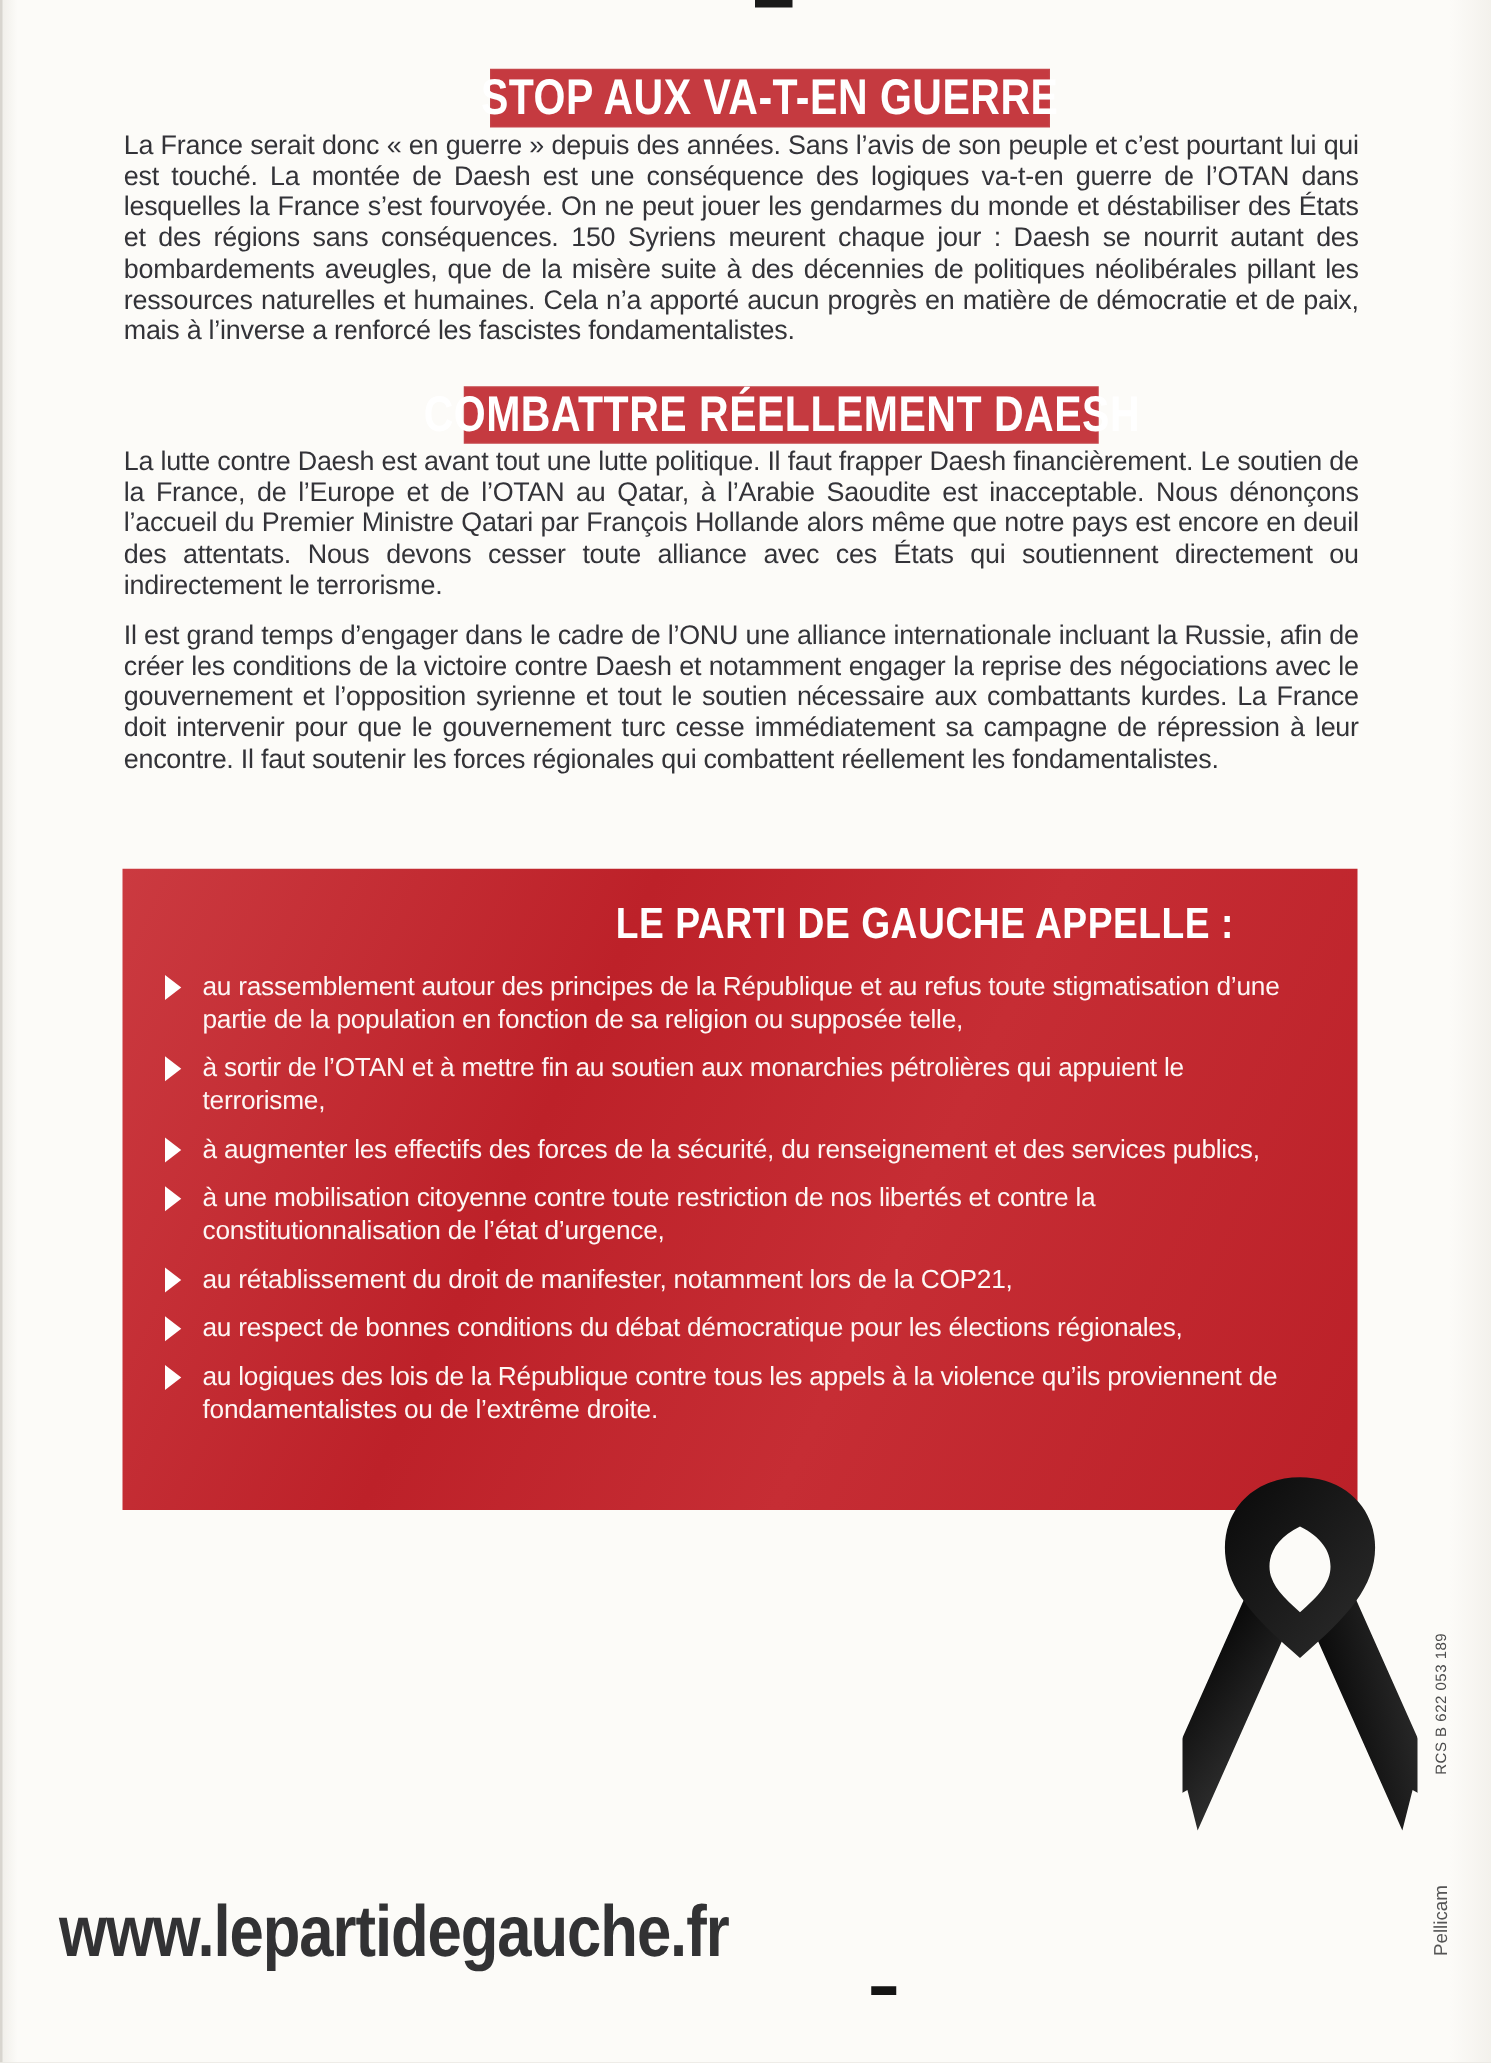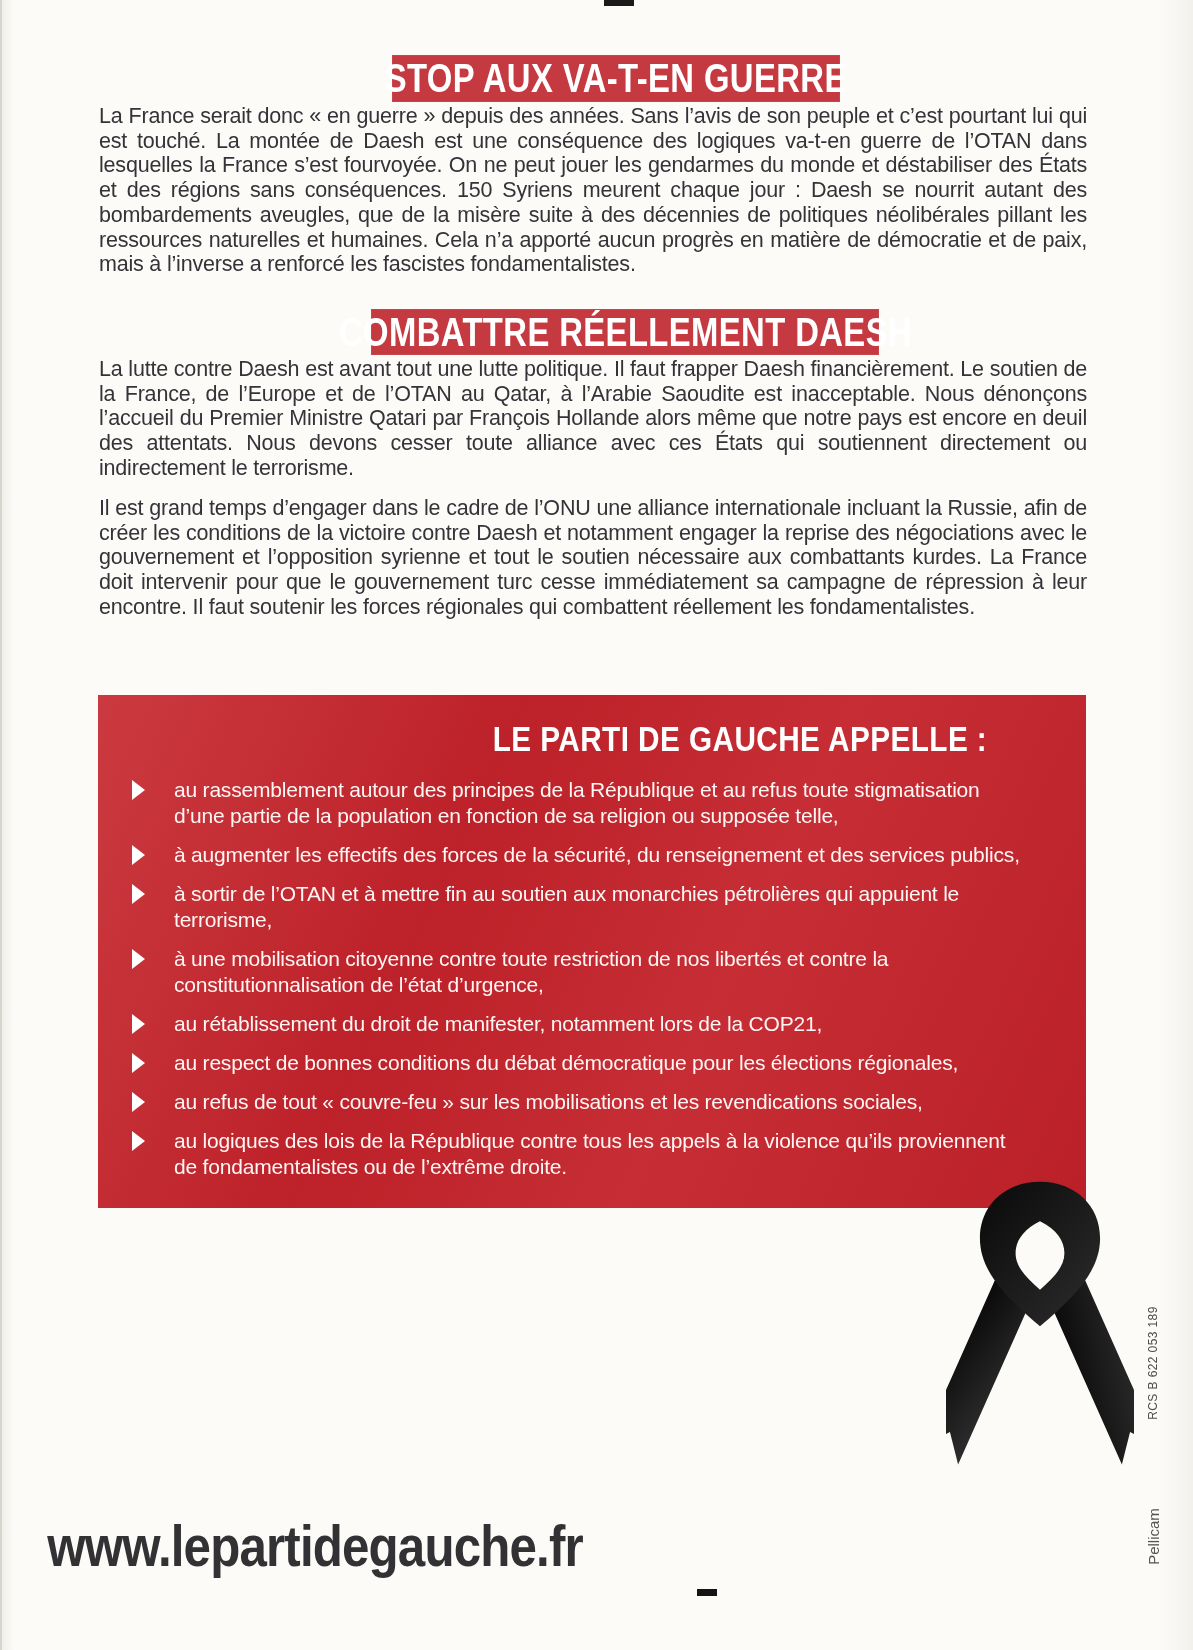--- a/index.html
+++ b/index.html
@@ -33,21 +33,21 @@
 
   .redbox{
     position:absolute; left:98px; top:695px; width:988px; height:513px; box-sizing:border-box;
     padding:22px 55px 0 34px;
     background:linear-gradient(115deg,#cb3a40 0%,#bd2129 35%,#c62d34 62%,#bb2028 100%);
   }
   .redbox-title{display:flex; justify-content:flex-end; align-items:center; height:44px; margin-bottom:16px;
     color:#fff; font-weight:bold;}
   .redbox-title .cond{display:inline-block; white-space:nowrap; transform:scaleX(0.85); font-size:35px; letter-spacing:0.5px;}
   .appeal-list{list-style:none; margin:0; padding:0; display:flex; flex-direction:column; gap:13px;}
-  .appeal-item{display:flex; gap:13px; color:#fdf6f4; font-size:21px; line-height:26px; letter-spacing:-0.2px;}
+  .appeal-item{display:flex; gap:1px; color:#fdf6f4; font-size:21px; line-height:26px; letter-spacing:-0.2px;}
   .tri{flex:0 0 16px; width:0; height:0; margin-top:3px;
     border-top:10px solid transparent; border-bottom:10px solid transparent; border-left:13px solid #fff;}
   .appeal-item .txt{flex:1;}
 
   .headline{position:absolute; left:99px; top:1247px; color:#c8303a; font-weight:bold;}
   .headline .hl{height:75px; line-height:75px;}
   .headline .cond{display:inline-block; white-space:nowrap; transform:scaleX(0.88); transform-origin:left center;
     font-size:72px; letter-spacing:-1px;}
 
   .website{position:absolute; left:0; top:1512px; width:1193px; display:flex; justify-content:flex-start;
@@ -86,41 +86,37 @@
     <div class="redbox-title">
       <span class="cond">LE PARTI DE GAUCHE APPELLE :</span>
     </div>
     <ul class="appeal-list">
       <li class="appeal-item">
         <span class="tri"></span>
         <span class="txt">au rassemblement autour des principes de la République et au refus toute stigmatisation d’une partie de la population en fonction de sa religion ou supposée telle,</span>
       </li>
       <li class="appeal-item">
         <span class="tri"></span>
-        <span class="txt">à augmenter les effectifs des forces de la sécurité, du renseignement et des services publics,</span>
+        <span class="txt">à sortir de l’OTAN et à mettre fin au soutien aux monarchies pétrolières qui appuient le terrorisme,</span>
       </li>
       <li class="appeal-item">
         <span class="tri"></span>
-        <span class="txt">à sortir de l’OTAN et à mettre fin au soutien aux monarchies pétrolières qui appuient le terrorisme,</span>
+        <span class="txt">à augmenter les effectifs des forces de la sécurité, du renseignement et des services publics,</span>
       </li>
       <li class="appeal-item">
         <span class="tri"></span>
         <span class="txt">à une mobilisation citoyenne contre toute restriction de nos libertés et contre la constitutionnalisation de l’état d’urgence,</span>
       </li>
       <li class="appeal-item">
         <span class="tri"></span>
         <span class="txt">au rétablissement du droit de manifester, notamment lors de la COP21,</span>
       </li>
       <li class="appeal-item">
         <span class="tri"></span>
         <span class="txt">au respect de bonnes conditions du débat démocratique pour les élections régionales,</span>
-      </li>
-      <li class="appeal-item">
-        <span class="tri"></span>
-        <span class="txt">au refus de tout « couvre-feu » sur les mobilisations et les revendications sociales,</span>
       </li>
       <li class="appeal-item">
         <span class="tri"></span>
         <span class="txt">au logiques des lois de la République contre tous les appels à la violence qu’ils proviennent de fondamentalistes ou de l’extrême droite.</span>
       </li>
     </ul>
   </div>
 
 
   <svg class="ribbon" width="188" height="338" viewBox="0 0 200 360" aria-hidden="true">

